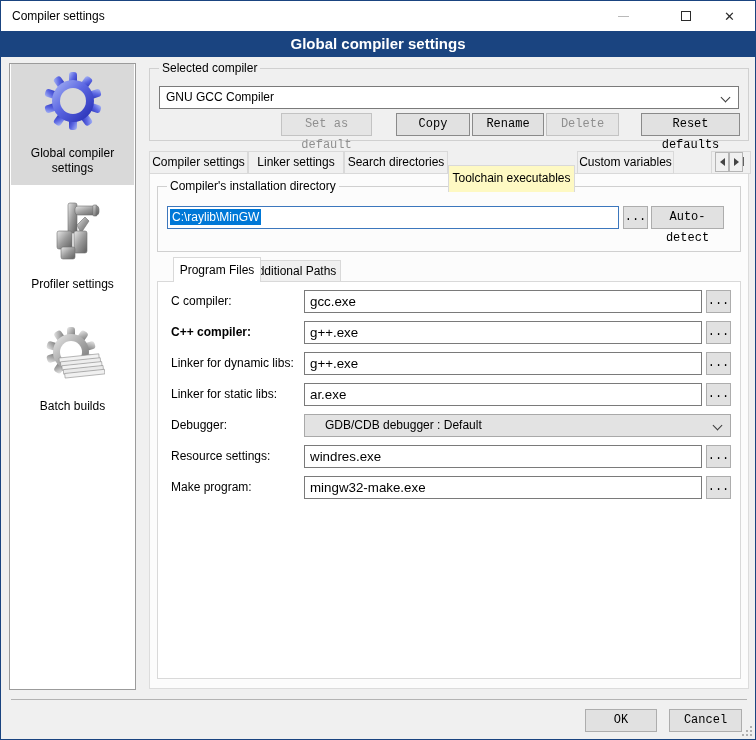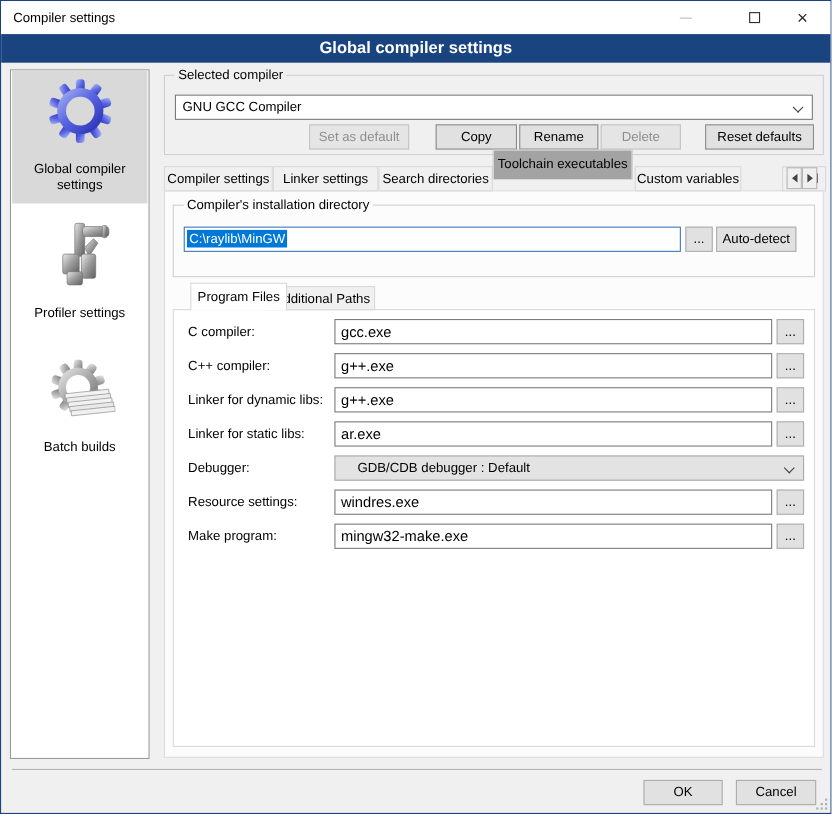--- a/index.html
+++ b/index.html
@@ -36,35 +36,35 @@
   
   .groupbox { position:absolute; border:1px solid #d0d0d0; }
   .legend { position:absolute; top:-8px; left:9px; padding:0 3px; line-height:15px; }
   .gb-compiler { left:148px; top:67px; width:600px; height:73px; }
   .gb-compiler .legend { background:#f0f0f0; }
   .gb-install { left:156px; top:185px; width:584px; height:66px; }
   .gb-install .legend { background:#fcfcfc; }
 
   
   .btn { position:absolute; height:23px; background:#e1e1e1; border:1px solid #8a8a8a;
-         font-family:Liberation Sans, sans-serif; font-size:12px; text-align:center; line-height:21px; cursor:default; }
+         font-family:Liberation Mono, monospace; font-size:12px; text-align:center; line-height:21px; cursor:default; }
   .btn.light { border-color:#adadad; }
   .btn.disabled { color:#8f8f8f; border-color:#c3c3c3; background:#e5e5e5; }
   .edit { position:absolute; height:23px; background:#fff; border:1px solid #7a7a7a;
           line-height:21px; padding:0 5px; white-space:nowrap; overflow:hidden; }
   .combo { position:absolute; height:23px; background:#fff; border:1px solid #7a7a7a;
            line-height:21px; padding:0 22px 0 6px; white-space:nowrap; overflow:hidden; }
   .combo.gray { background:#e3e3e3; border-color:#a9a9a9;padding-left:20px; }
   .chev { position:absolute; right:9px; top:7px; width:7px; height:7px;
           border-right:1px solid #3c3c3c; border-bottom:1px solid #3c3c3c; transform:rotate(45deg); }
 
   
   .tab { position:absolute; top:150px; height:23px; background:#f0f0f0; border:1px solid #d9d9d9;
          text-align:center; line-height:21px; white-space:nowrap; overflow:hidden; cursor:default; }
-  .tab.active { top:135px; height:27px; background:#a3a3a3; border-bottom:none; line-height:25px; z-index:3; }
+  .tab.active { top:164px; height:27px; background:#fef9c3; border-bottom:none; line-height:25px; z-index:3; }
   .tabpanel { position:absolute; left:148px; top:172px; width:600px; height:516px;
               background:#fcfcfc; border:1px solid #dcdcdc; }
   .tab-arrow { position:absolute; top:151px; width:14px; height:20px; background:#f0f0f0;
                border:1px solid #b5b5b5; display:flex; align-items:center; justify-content:center; }
   .tri-l { width:0; height:0; border-top:4px solid transparent; border-bottom:4px solid transparent; border-right:5px solid #444; }
   .tri-r { width:0; height:0; border-top:4px solid transparent; border-bottom:4px solid transparent; border-left:5px solid #444; }
 
   
   .dir-edit { left:166px; top:205px; width:452px; border:1px solid #3c77bd; padding:0 2px; }
   .dir-edit .sel { background:#0078d7; color:#fff; padding:1px 2px; }
@@ -276,21 +276,21 @@
   <div class="btn light" style="left:650px; top:205px; width:73px;">Auto-detect</div>
 
   <div class="subpage"></div>
   <div class="subtab active" style="left:172px; width:88px;">Program Files</div>
   <div class="subtab" style="left:244px; width:96px;">Additional Paths</div>
 
   <div class="row-label" style="top:289px;">C compiler:</div>
   <input class="edit row-edit" style="top: 289px;" value="gcc.exe">
   <div class="btn light row-browse" style="top:289px;">...</div>
 
-  <div class="row-label" style="top:320px;">C++ compiler:</div>
+  <div class="row-label" style="top:320px;font-weight:bold;">C++ compiler:</div>
   <input class="edit row-edit" style="top: 320px;" value="g++.exe">
   <div class="btn light row-browse" style="top:320px;">...</div>
 
   <div class="row-label" style="top:351px;">Linker for dynamic libs:</div>
   <input class="edit row-edit" style="top: 351px;" value="g++.exe">
   <div class="btn light row-browse" style="top:351px;">...</div>
 
   <div class="row-label" style="top:382px;">Linker for static libs:</div>
   <input class="edit row-edit" style="top: 382px;" value="ar.exe">
   <div class="btn light row-browse" style="top:382px;">...</div>

